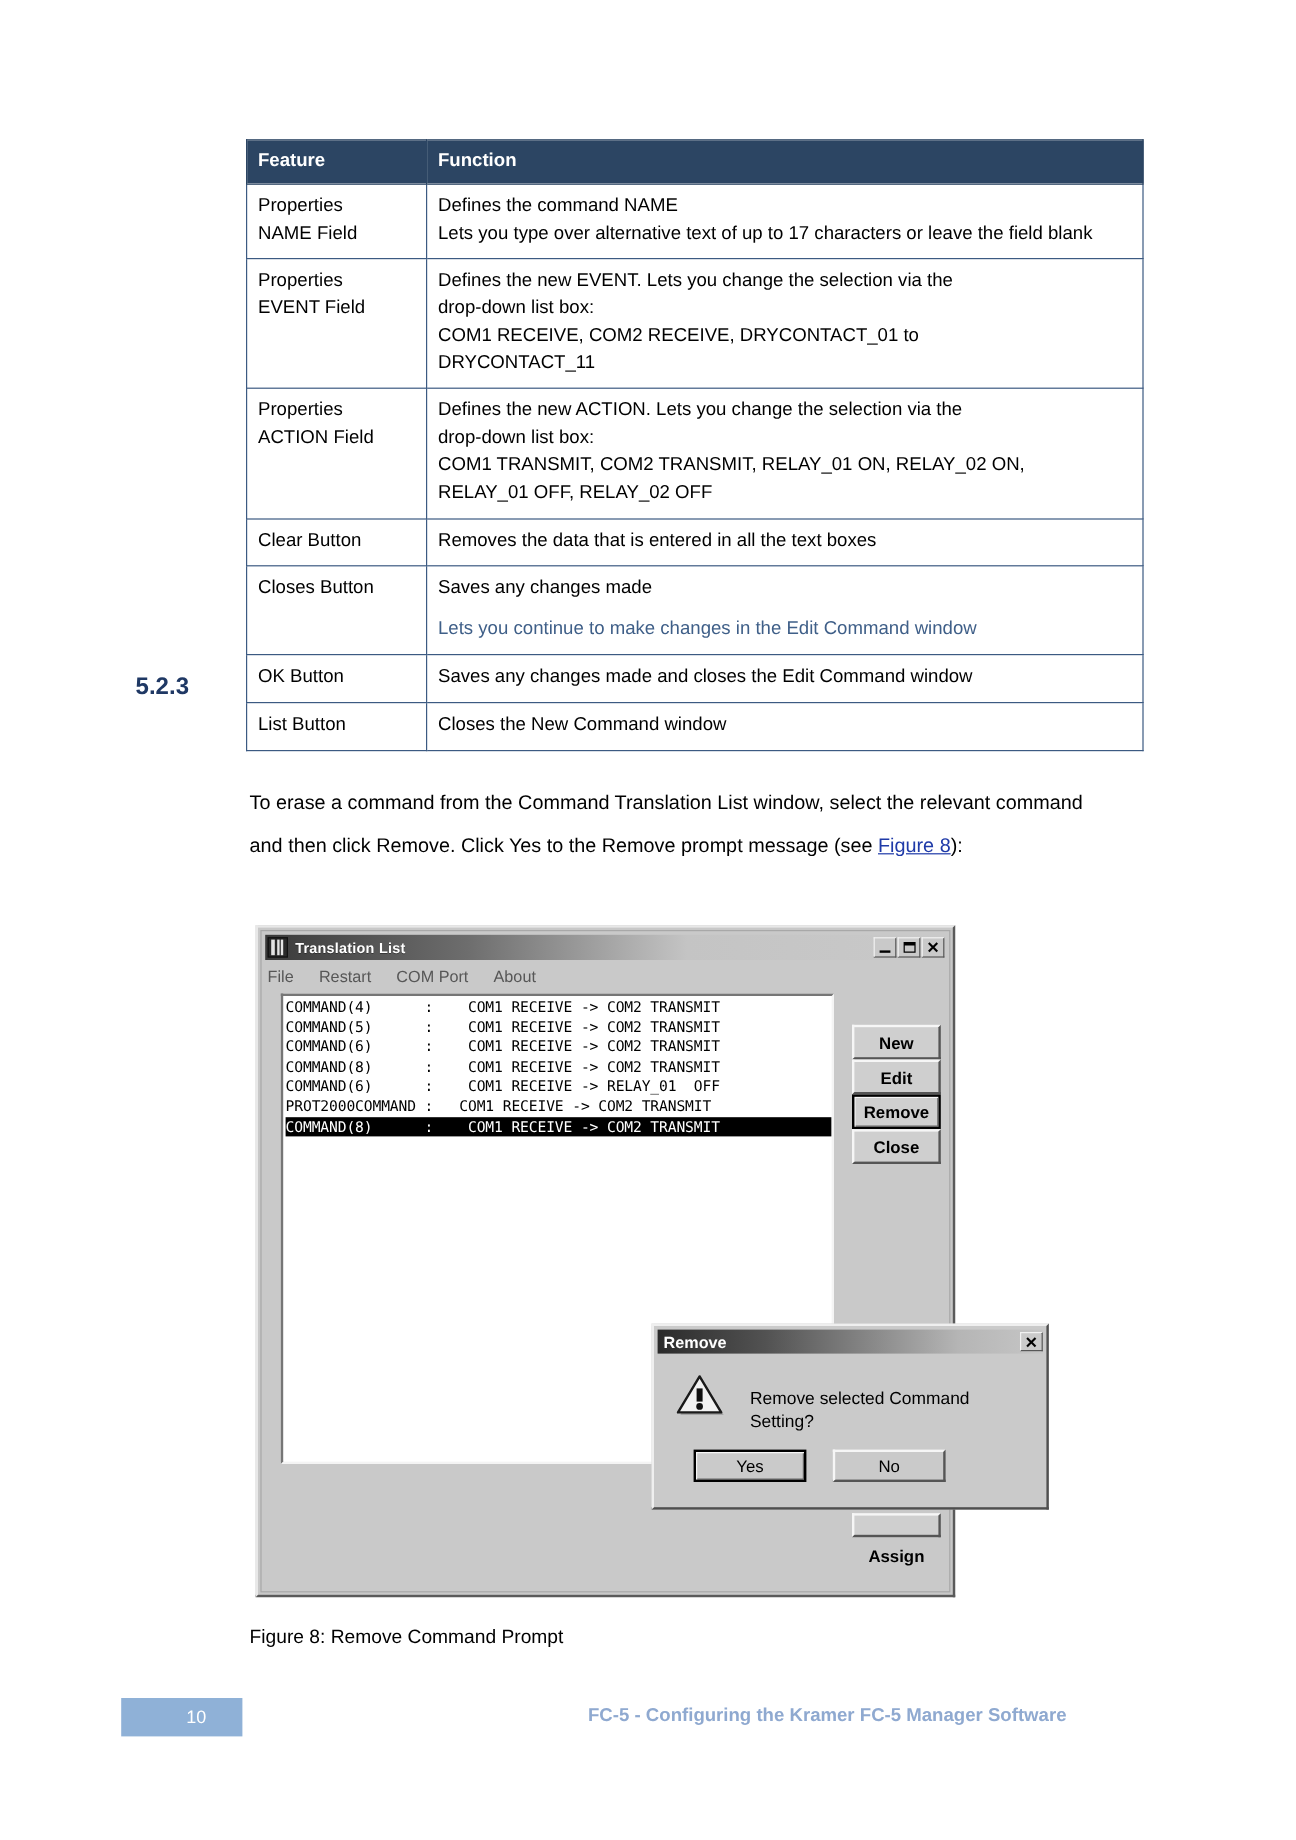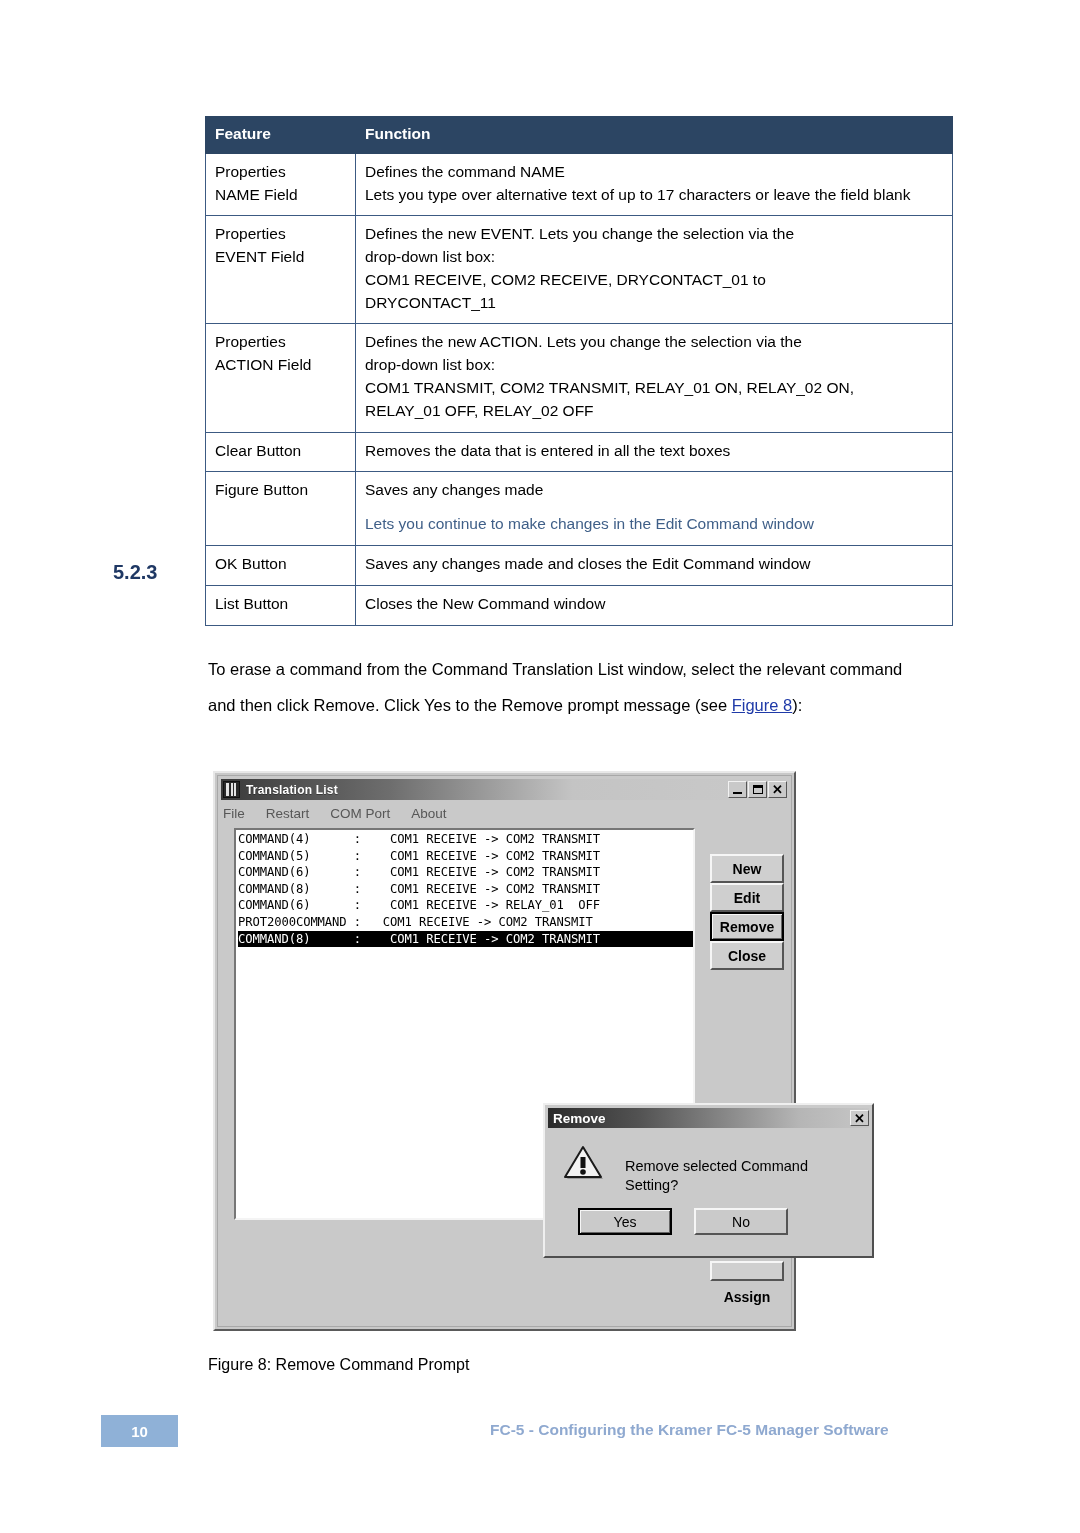--- a/index.html
+++ b/index.html
@@ -172,21 +172,21 @@
   }
   .m-btn.focus{border:2px solid #000;box-shadow:inset 1px 1px 0 #f6f6f6, inset -1px -1px 0 #666;}
 
   
   .caption{
     position:absolute;left:208px;top:1356px;font-size:16px;color:#000;
   }
   .pagebox{
     position:absolute;left:101px;top:1415px;width:77px;height:32px;
     background:#8fb1d7;display:flex;align-items:center;justify-content:center;
-    color:#ffffff;font-size:15px;font-weight:bold;
+    color:#ffffff;font-size:15px;font-weight:normal;padding-left:24px;
   }
   .footer-text{
     position:absolute;left:490px;top:1421px;
     font-size:15.5px;font-weight:bold;color:#8fa9d0;white-space:nowrap;
   }
 </style>
 </head>
 <body>
 
 <div class="page">
@@ -236,21 +236,21 @@
       <tr>
         <td>
           <span class="cell-line">Clear Button</span>
         </td>
         <td>
           <span class="cell-line">Removes the data that is entered in all the text boxes</span>
         </td>
       </tr>
       <tr>
         <td>
-          <span class="cell-line">Figure Button</span>
+          <span class="cell-line">Closes Button</span>
         </td>
         <td>
           <span class="cell-line">Saves any changes made</span>
           <span class="note-blue">Lets you continue to make changes in the Edit Command window</span>
         </td>
       </tr>
       <tr>
         <td>
           <span class="cell-line">OK Button</span>
         </td>

